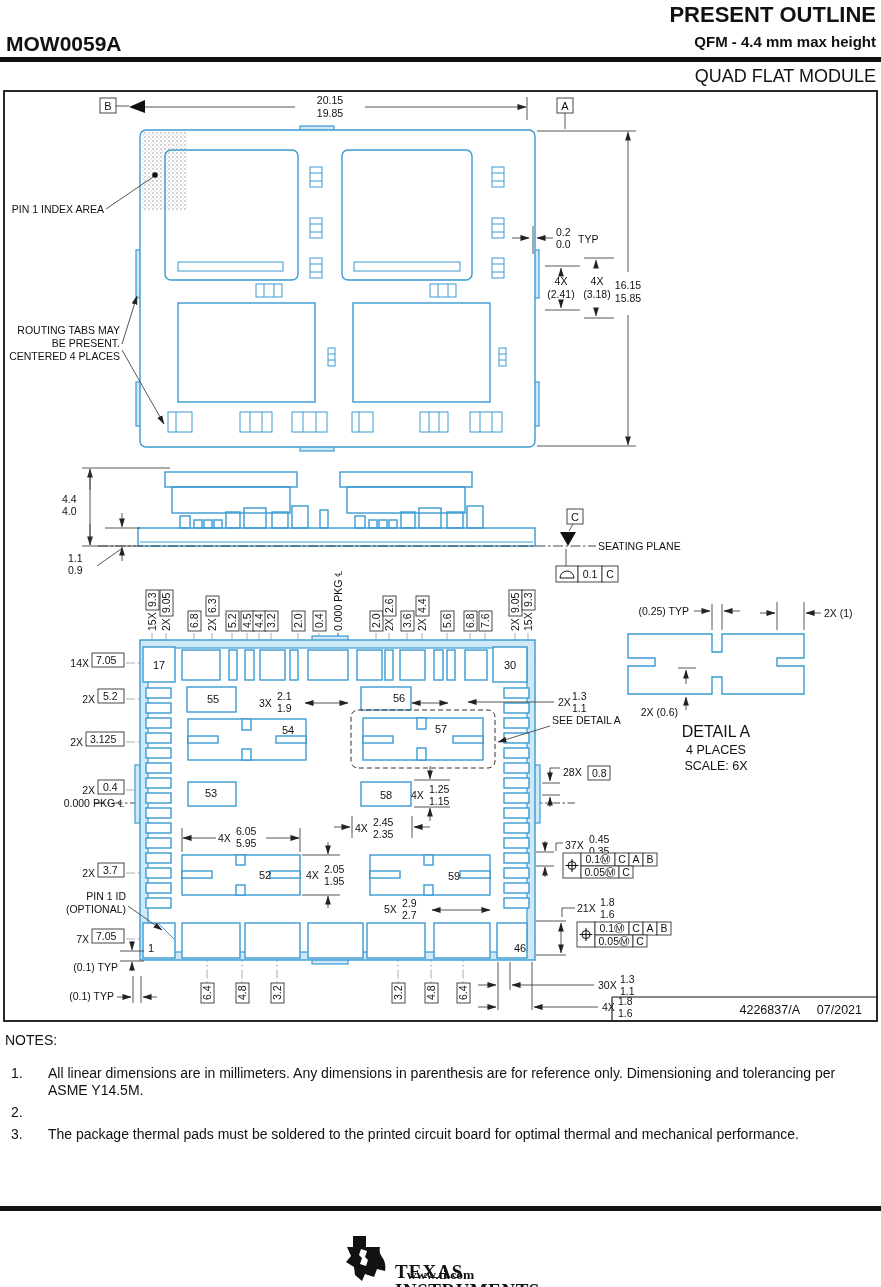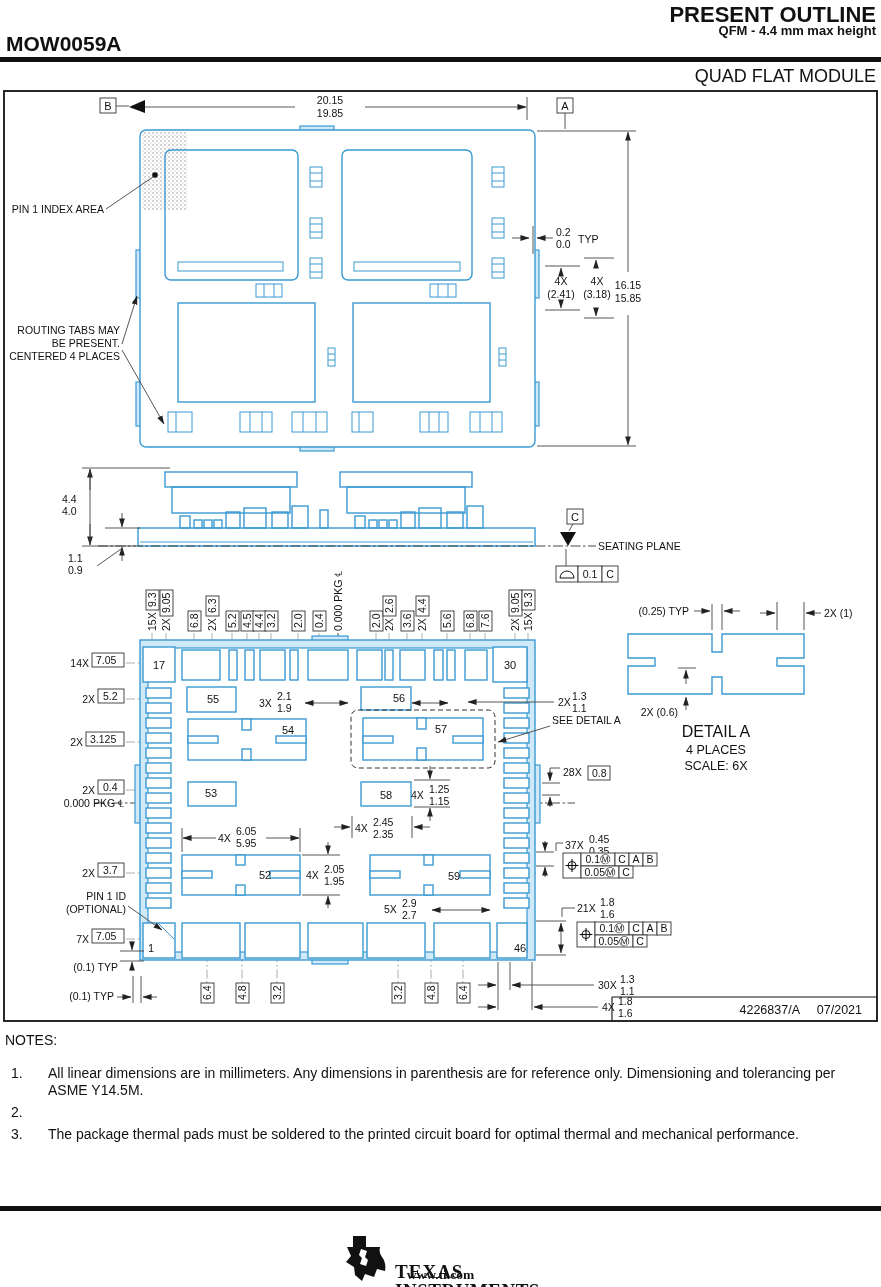--- a/index.html
+++ b/index.html
@@ -27,21 +27,21 @@
   .cell{fill:#fff;stroke:#333;stroke-width:0.9;}
   .notes{font-size:14px;line-height:17px;}
   .note-row{display:flex;margin-bottom:5px;}
   .note-num{width:37px;text-align:left;padding-left:6px;flex:none;}
 </style>
 </head>
 <body>
 
 <div class="abs bold" style="left:6px;top:32px;font-size:21px;text-align:right;">MOW0059A</div>
 <div class="abs bold right" style="right:5px;top:2px;font-size:22px;width:500px;">PRESENT OUTLINE</div>
-<div class="abs bold right" style="right:5px;top:23px;font-size:13px;width:500px;">QFM - 4.4 mm max height</div>
+<div class="abs bold right" style="right:5px;top:33px;font-size:15px;width:500px;">QFM - 4.4 mm max height</div>
 <div class="abs" style="left:0;top:57px;width:881px;height:5px;background:#111;"></div>
 <div class="abs right" style="right:5px;top:66px;font-size:18px;width:500px;">QUAD FLAT MODULE</div>
 
 <svg class="abs" style="left:0;top:0;" width="881" height="1030" viewBox="0 0 881 1030">
   <defs>
     <marker id="mA" viewBox="0 0 10 8" refX="9.5" refY="4" markerWidth="10" markerHeight="8" orient="auto-start-reverse">
       <path d="M0,0.8 L10,4 L0,7.2 Z" fill="#222"></path>
     </marker>
     <pattern id="stip" width="4" height="4" patternUnits="userSpaceOnUse">
       <circle cx="1" cy="1" r="0.7" fill="#888"></circle>

